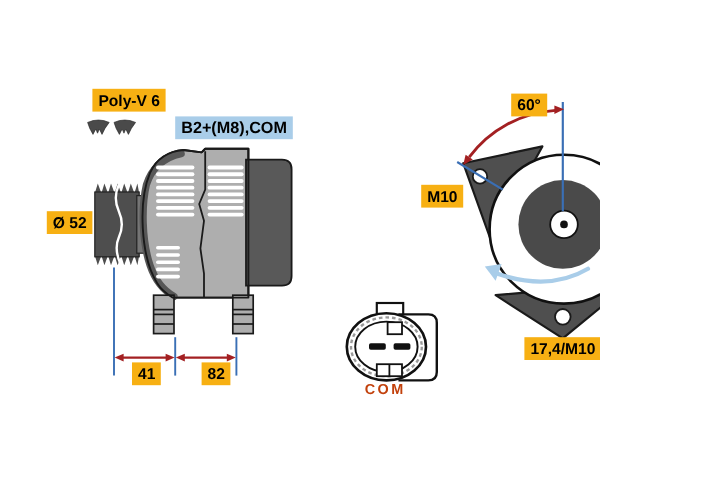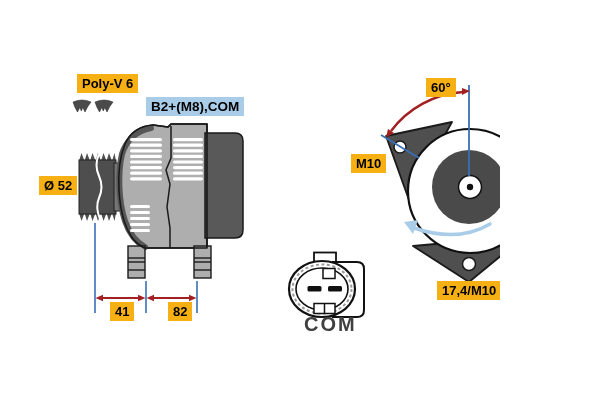--- a/index.html
+++ b/index.html
@@ -5,21 +5,21 @@
   html,body { margin:0; padding:0; }
   body { width:600px; height:400px; background:#fff; font-family:"Liberation Sans", sans-serif; }
   .stage { position:relative; width:500px; height:400px; background:#fff; overflow:hidden; }
   .stage svg { position:absolute; left:0; top:0; }
   .lbl {
     position:absolute; display:inline-block;
     font-weight:bold; font-size:13px; line-height:17px; color:#000;
     background:#F7B013; padding:1px 5px; white-space:nowrap;
   }
   .lbl.blue { background:#A9CDE9; }
-  .lbl.plain { background:transparent; color:#404040; font-size:20px; letter-spacing:2px; }
+  .lbl.plain { background:transparent; color:#c2410c; font-size:12px; letter-spacing:2px; }
   .pos-polyv  { left:77px;  top:74px; }
   .pos-b2     { left:146px; top:97px; font-size:13.5px; }
   .pos-dia52  { left:39px;  top:176px; }
   .pos-41     { left:110px; top:302px;text-align:right; }
   .pos-82     { left:168px; top:302px; }
   .pos-60     { left:426px; top:78px; }
   .pos-m10    { left:351px; top:154px; }
   .pos-m105   { left:437px; top:281px; }
   .pos-com    { left:299px; top:315px; }
 </style>

